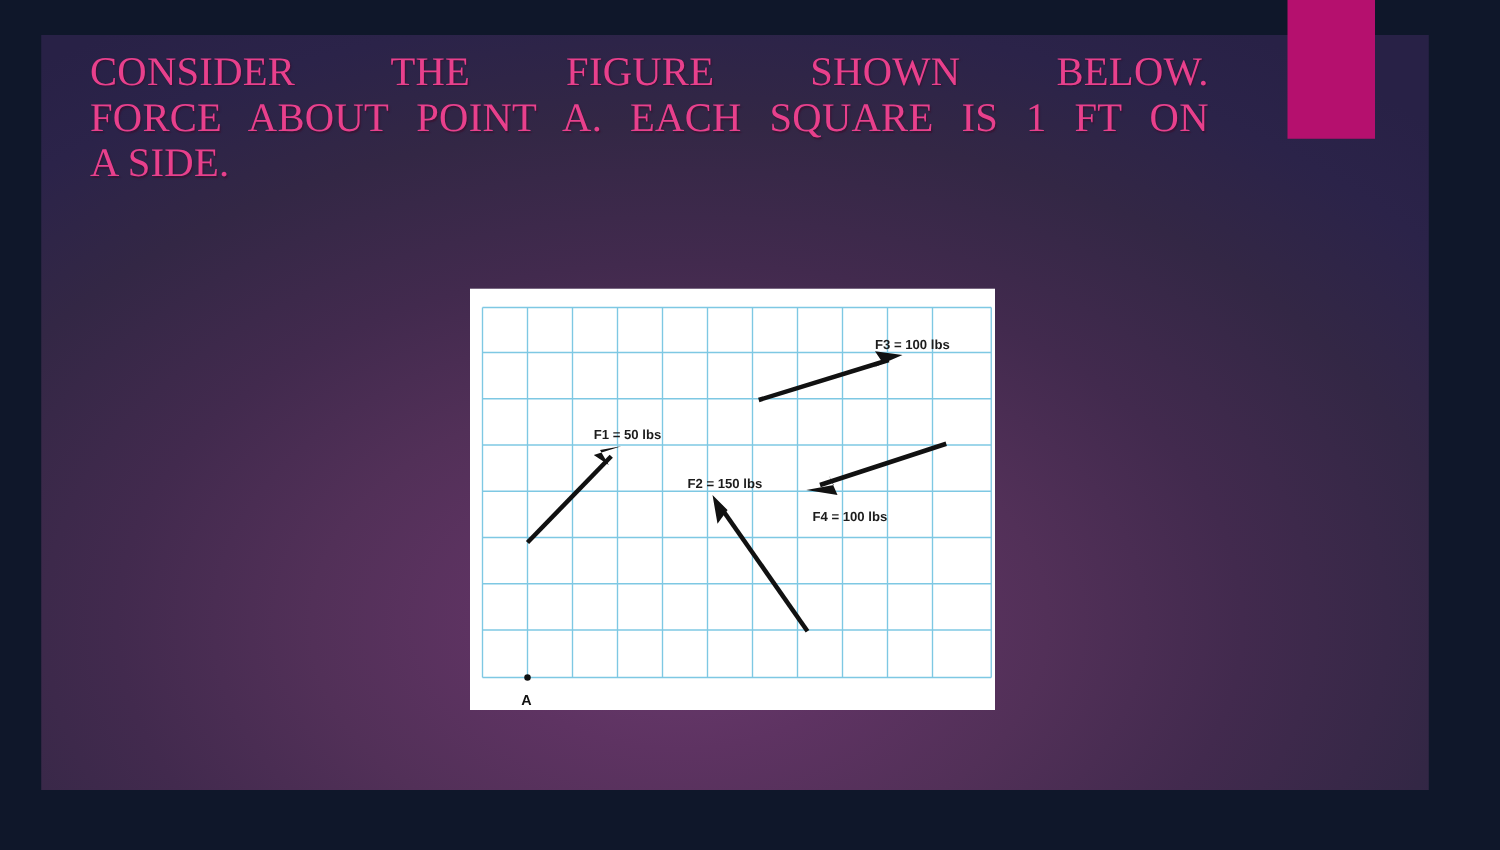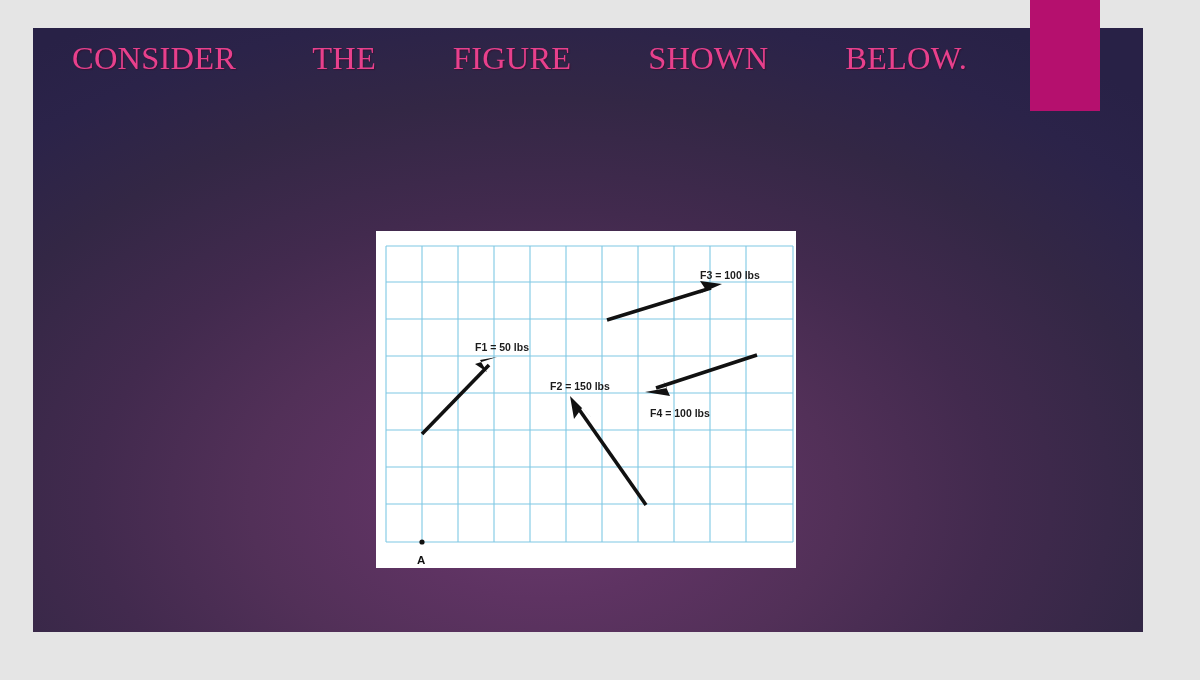--- a/index.html
+++ b/index.html
@@ -3,21 +3,21 @@
 <meta charset="utf-8">
 <title>Slide</title>
 <style>
   * { margin:0; padding:0; box-sizing:border-box; }
   html, body {
     width:1200px; height:680px;
     background:#ffffff;
     font-family:"Liberation Sans", sans-serif;
     overflow:hidden;
   }
-  #stage { position:relative; width:1200px; height:680px; background:#e5e5e5;text-decoration:underline; }
+  #stage { position:relative; width:1200px; height:680px; background:#0f172a;text-decoration:underline; }
 
   
   #slide {
     position:absolute; left:33px; top:28px; width:1110px; height:604px;
     background:
       radial-gradient(ellipse 78% 92% at 46% 78%,
         #6a3a6d 0%,
         #5e3362 18%,
         #523058 34%,
         #422a4e 52%,
@@ -80,20 +80,22 @@
 <body>
 
 <div id="stage">
 
   <div id="slide"></div>
 
   <div id="accent-bar"></div>
 
   <div id="title">
     <span class="ln j">CONSIDER THE FIGURE SHOWN BELOW.</span>
+    <span class="ln j">FORCE ABOUT POINT A. EACH SQUARE IS 1 FT ON</span>
+    <span class="ln last">A SIDE.</span>
   </div>
 
   <div id="figure-card">
     <svg id="figure-svg" viewBox="0 0 420 337" xmlns="http://www.w3.org/2000/svg">
 
       <rect x="0" y="0" width="420" height="337" fill="#ffffff"></rect>
 
       <g>
 
         <line class="grid-line" x1="10" y1="15" x2="10" y2="311"></line>

